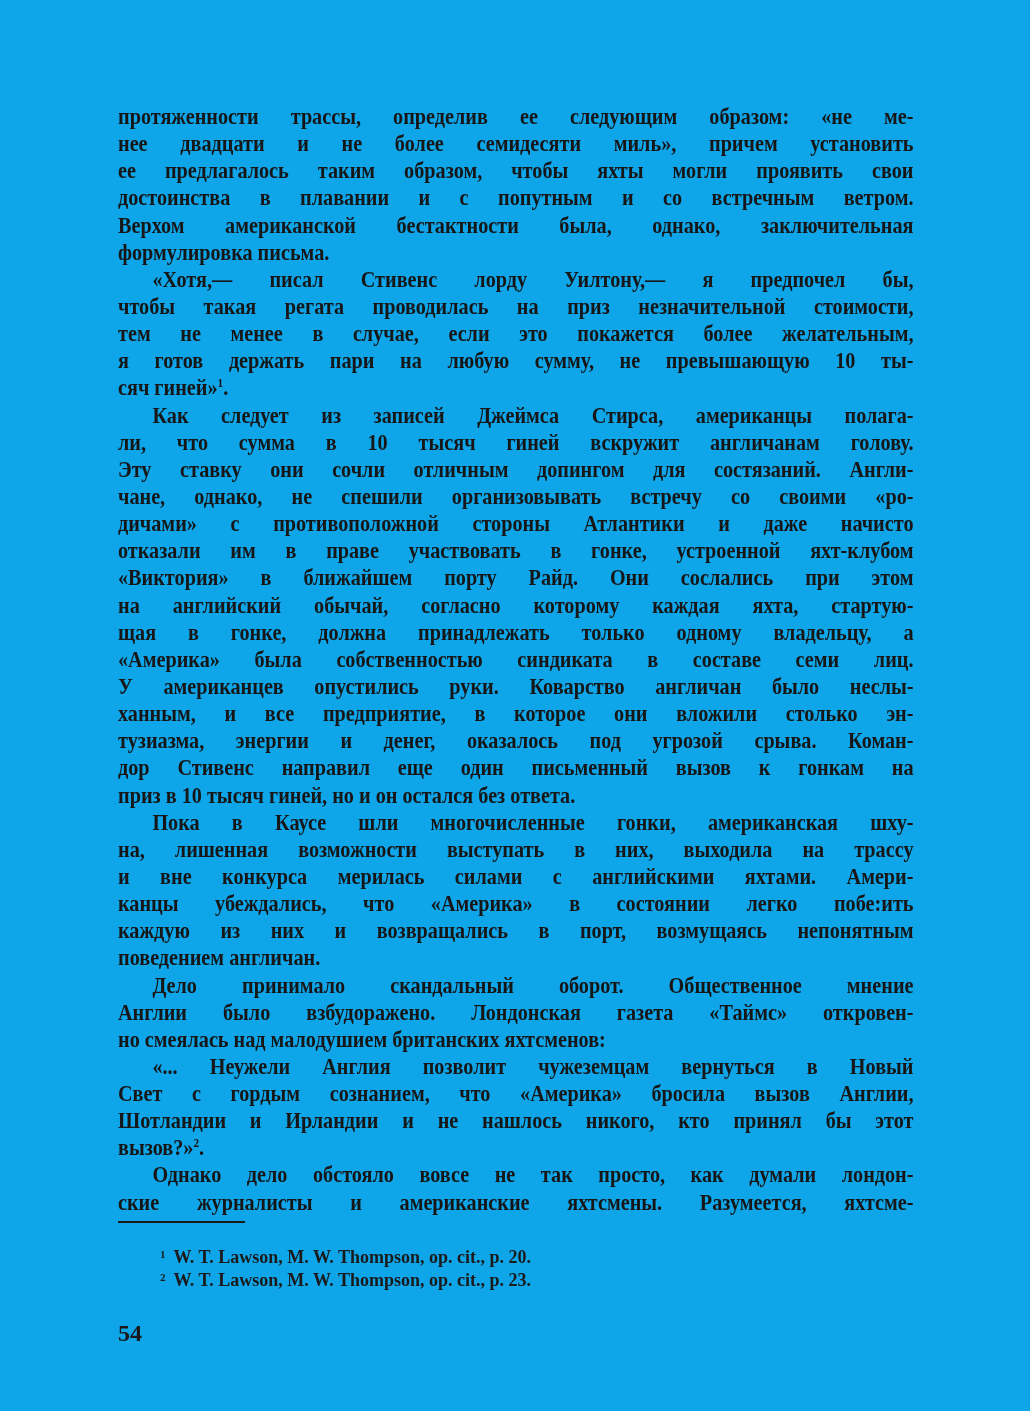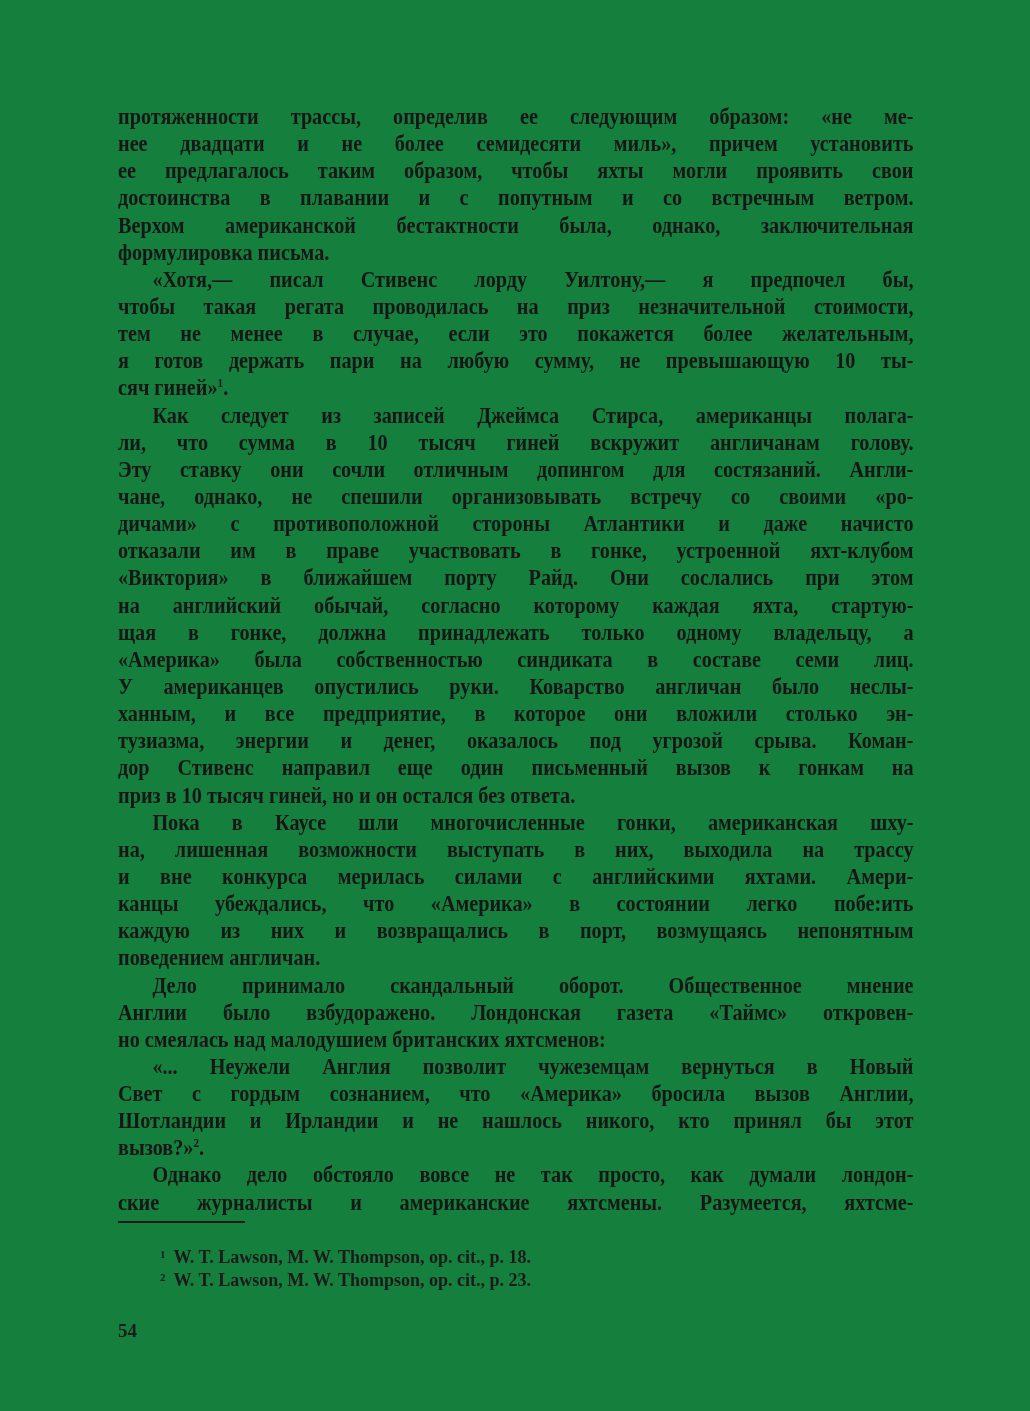--- a/index.html
+++ b/index.html
@@ -1,17 +1,17 @@
 <!DOCTYPE html>
 <html><head>
 <meta charset="utf-8">
 <style>
   html, body { margin: 0; padding: 0; background: #ffffff; }
   body { width: 1030px; height: 1411px; position: relative; overflow: hidden; }
-  .page { position: absolute; left: 0; top: 0; width: 1030px; height: 1411px; background: #15803d; }
+  .page { position: absolute; left: 0; top: 0; width: 1030px; height: 1411px; background: #0ea5e9; }
   .body-text {
     position: absolute; left: 118px; top: 103px; width: 796px;
     font-family: "Liberation Serif", "DejaVu Serif", serif;
     font-size: 23.5px; color: #161616;
     transform: scaleX(0.86); transform-origin: left top;
   }
   .body-text { width: 925px; }
   .line {
     height: 27.15px; line-height: 27.15px; white-space: nowrap;
     text-align: justify; text-align-last: justify; font-weight: 600;
@@ -23,21 +23,21 @@
   .footnotes {
     position: absolute; left: 160px; top: 1243px;
     font-family: "Liberation Serif", "DejaVu Serif", serif;
     font-size: 18px; color: #1a1a1a; font-weight: 600;
   }
   .fn { height: 23px; line-height: 23px; white-space: nowrap; }
   .fn .mark { font-size: 11px; vertical-align: 5px; margin-right: 8px; }
   .page-number {
     position: absolute; left: 118px; top: 1320px;
     font-family: "Liberation Serif", "DejaVu Serif", serif;
-    font-size: 19px; font-weight: 600; color: #1a1a1a;
+    font-size: 24px; font-weight: 600; color: #1a1a1a;
   }
 </style>
 </head>
 <body>
 
 <div class="page">
   <div class="body-text" id="body-text">
       <div class="line"><span>протяженности трассы, определив ее следующим образом: «не ме-</span></div>
       <div class="line"><span>нее двадцати и не более семидесяти миль», причем установить</span></div>
       <div class="line"><span>ее предлагалось таким образом, чтобы яхты могли проявить свои</span></div>
@@ -75,17 +75,17 @@
       <div class="line last"><span>но смеялась над малодушием британских яхтсменов:</span></div>
       <div class="line indent"><span>«... Неужели Англия позволит чужеземцам вернуться в Новый</span></div>
       <div class="line"><span>Свет с гордым сознанием, что «Америка» бросила вызов Англии,</span></div>
       <div class="line"><span>Шотландии и Ирландии и не нашлось никого, кто принял бы этот</span></div>
       <div class="line last"><span>вызов?»</span><sup>2</sup><span>.</span></div>
       <div class="line indent"><span>Однако дело обстояло вовсе не так просто, как думали лондон-</span></div>
       <div class="line"><span>ские журналисты и американские яхтсмены. Разумеется, яхтсме-</span></div>
     </div>
   <div class="rule"></div>
   <div class="footnotes" id="footnotes">
-      <div class="fn"><span class="mark">1</span><span>W. T. Lawson, M. W. Thompson, op. cit., p. 18.</span></div>
+      <div class="fn"><span class="mark">1</span><span>W. T. Lawson, M. W. Thompson, op. cit., p. 20.</span></div>
       <div class="fn"><span class="mark">2</span><span>W. T. Lawson, M. W. Thompson, op. cit., p. 23.</span></div>
     </div>
   <div class="page-number">54</div>
 </div>
 
 </body></html>

